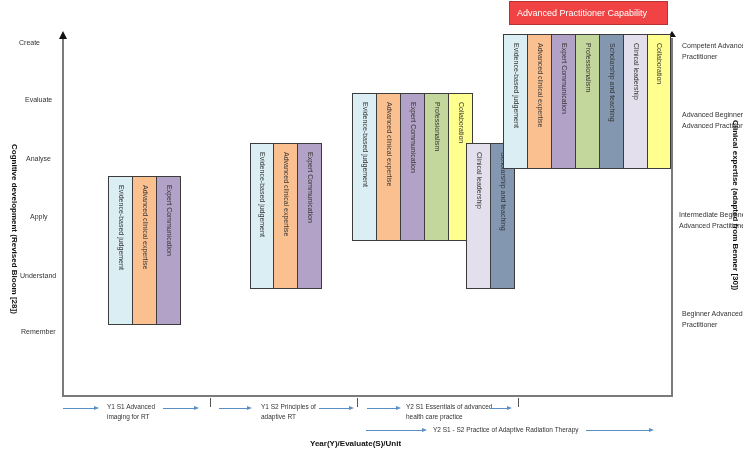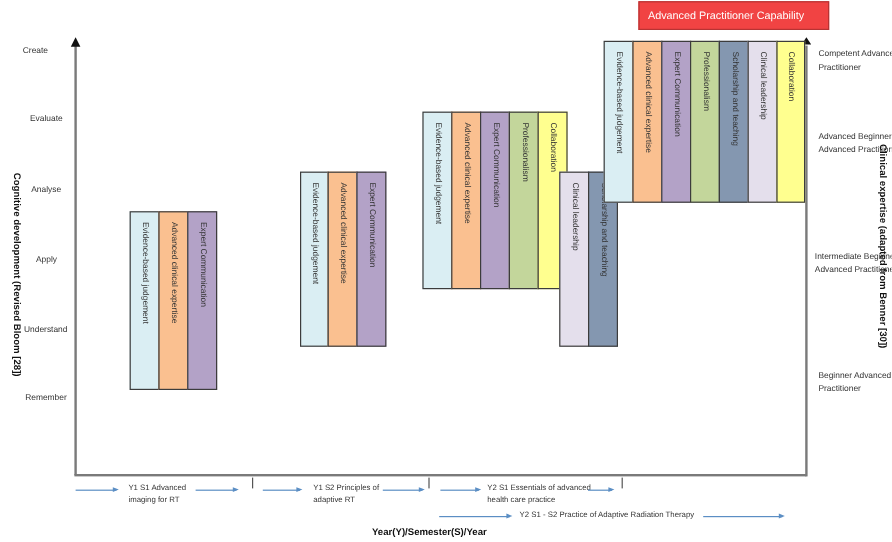--- a/index.html
+++ b/index.html
@@ -23,21 +23,21 @@
   .unit-label { position:absolute; font-size:6.5px; color:#333; line-height:10px; }
   .arrow { position:absolute; height:1px; background:#5b8ec4; }
   .arrow::after { content:""; position:absolute; right:-2px; top:-2px; width:0; height:0;
                   border-top:2.5px solid transparent; border-bottom:2.5px solid transparent;
                   border-left:5px solid #5b8ec4; }
   .tick { position:absolute; width:1px; height:9px; background:#555; }
 </style>
 </head>
 <body>
 
-<div class="banner" style="left:509px; top:1px; width:159px; height:24px;margin-left:23px;">
+<div class="banner" style="left:509px; top:1px; width:159px; height:24px;">
   <span>Advanced Practitioner Capability</span>
 </div>
 
 <div class="axis-v" style="left:62px; top:38px; height:358px;"></div>
 <div class="arrow-up" style="left:59px; top:31px;"></div>
 <div class="axis-h" style="left:62px; top:395px; width:610px;"></div>
 
 <div class="axis-v" style="left:671px; top:38px; height:359px;"></div>
 <div class="arrow-up" style="left:668px; top:31px; border-bottom-width:6px;"></div>
 
@@ -144,13 +144,13 @@
 
 <div class="arrow" style="left:367px; top:408px; width:32px;"></div>
 <div class="unit-label" style="left:406px; top:402px; width:105px;">Y2 S1 Essentials of advanced health care practice</div>
 <div class="arrow" style="left:490px; top:408px; width:20px;"></div>
 <div class="tick" style="left:518px; top:398px;"></div>
 
 <div class="arrow" style="left:366px; top:430px; width:59px;"></div>
 <div class="unit-label" style="left:433px; top:425px; width:200px; white-space:nowrap;">Y2 S1 - S2 Practice of Adaptive Radiation Therapy</div>
 <div class="arrow" style="left:586px; top:430px; width:66px;"></div>
 
-<div class="axis-title" style="left:310px; top:439px;">Year(Y)/Semester(S)/Year</div>
+<div class="axis-title" style="left:310px; top:439px;">Year(Y)/Evaluate(S)/Unit</div>
 
 </body></html>

